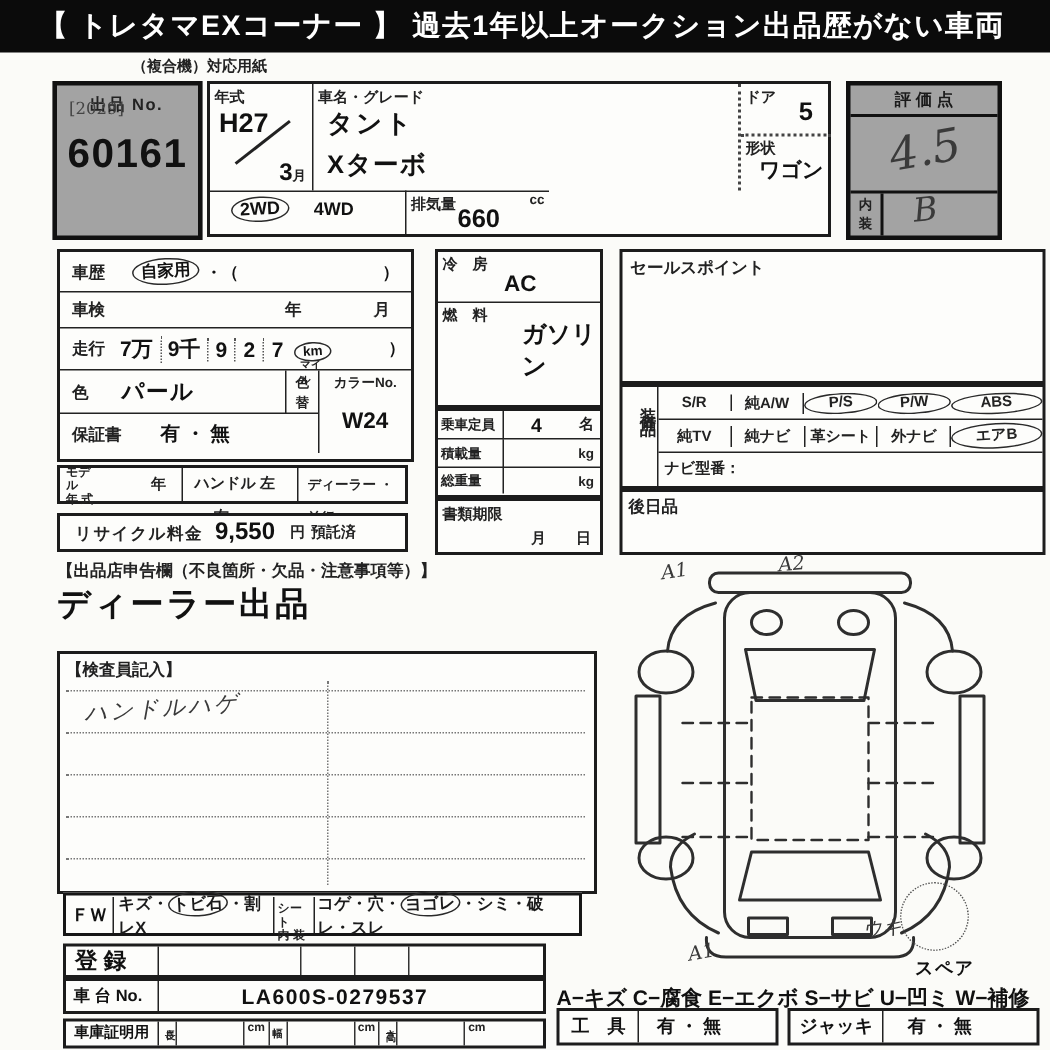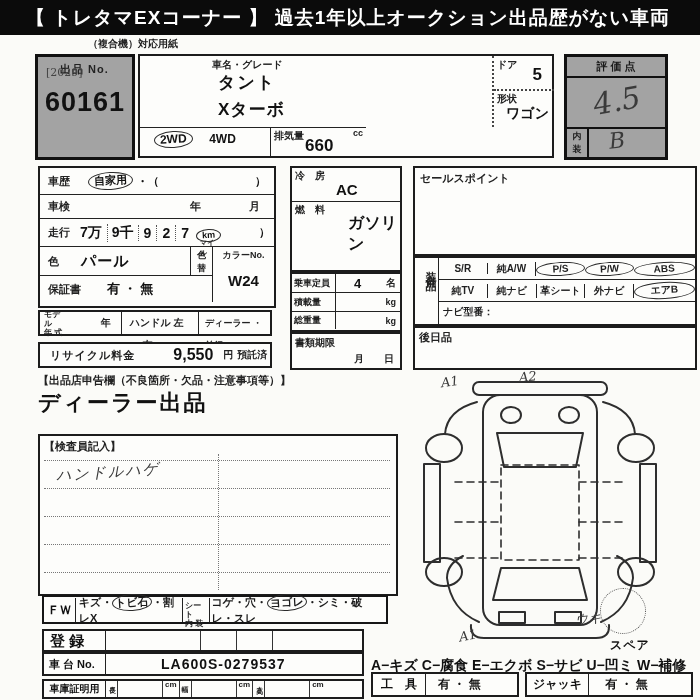--- a/index.html
+++ b/index.html
@@ -32,20 +32,28 @@
   <div class="abs lbl" style="left:88px;top:37px;font-size:10px;">（複合機）対応用紙</div>
 
   <div class="abs b3" style="left:35px;top:54px;width:94px;height:100px;">
     <div class="abs lbl" style="left:22px;top:5px;font-size:11px;letter-spacing:1px;">出品 No.</div>
     <div class="abs hand" style="left:8px;top:9px;font-size:11px;font-style:normal;color:#444;">[2029]</div>
     <div class="abs val" style="left:0;top:30px;width:94px;text-align:center;font-size:27px;letter-spacing:1px;">60161</div>
   </div>
 
   <div class="abs b2" style="left:138px;top:54px;width:412px;height:100px;">
 
+    <div class="abs" style="left:0;top:0;width:68px;height:71px;border-right:1.5px solid #222;">
+      <div class="lbl" style="padding:2px 0 0 3px;">年式</div>
+      <div class="val" style="position:absolute;left:6px;top:16px;font-size:18px;">H27</div>
+      <div class="abs" style="left:12px;top:38px;width:46px;height:1.5px;background:#222;transform:rotate(-38deg);"></div>
+      <div class="abs" style="right:4px;bottom:2px;">
+        <span class="val" style="font-size:16px;">3</span><span class="lbl" style="font-size:9px;">月</span>
+      </div>
+    </div>
     <div class="abs" style="left:68px;top:0;width:284px;height:71px;">
       <div class="lbl" style="padding:2px 0 0 4px;">車名・グレード</div>
       <div class="val" style="position:absolute;left:10px;top:15px;font-size:17px;letter-spacing:2px;">タント</div>
       <div class="val" style="position:absolute;left:10px;top:42px;font-size:17px;letter-spacing:1px;">Xターボ</div>
     </div>
     <div class="abs" style="left:352px;top:0;width:60px;height:71px;border-left:2px dotted #444;box-sizing:border-box;">
       <div class="lbl" style="padding:2px 0 0 3px;">ドア</div>
       <div class="val" style="position:absolute;right:10px;top:9px;font-size:17px;">5</div>
       <div class="abs" style="left:0;top:33px;width:60px;border-bottom:2px dotted #444;"></div>
       <div class="abs lbl" style="left:3px;top:36px;">形状</div>
@@ -125,21 +133,21 @@
   <div class="abs b2 row" style="left:38px;top:310px;width:234px;height:26px;box-sizing:border-box;">
     <span class="lbl9 pre" style="margin-left:4px;font-size:8px;line-height:9px;">モデル
 年 式</span>
     <span class="lbl" style="margin-left:38px;font-size:10px;">年</span>
     <span class="lbl" style="margin-left:10px;padding:0 8px;border-left:1.5px solid #222;font-size:10px;height:22px;line-height:22px;">ハンドル 左 ・ 右</span>
     <span class="lbl9" style="padding:0 6px;border-left:1.5px solid #222;font-size:9px;height:22px;line-height:22px;">ディーラー ・ 並行</span>
   </div>
 
   <div class="abs b2 row" style="left:38px;top:342px;width:234px;height:26px;box-sizing:border-box;">
     <span class="lbl" style="margin-left:10px;font-size:11px;letter-spacing:1px;">リサイクル料金</span>
-    <span class="val" style="margin-left:38px;font-size:16px;">9,550</span>
+    <span class="val" style="margin-left:8px;font-size:16px;">9,550</span>
     <span class="lbl" style="margin-left:10px;font-size:10px;">円</span>
     <span class="lbl" style="margin-left:4px;font-size:10px;">預託済</span>
   </div>
 
   <div class="abs lbl" style="left:38px;top:373px;font-size:11px;">【出品店申告欄（不良箇所・欠品・注意事項等）】</div>
   <div class="abs val" style="left:38px;top:388px;font-size:22px;letter-spacing:2px;">ディーラー出品</div>
 
   <div class="abs b2" style="left:290px;top:166px;width:108px;height:102px;">
     <div style="height:34px;border-bottom:1.5px solid #222;box-sizing:border-box;position:relative;">
       <span class="lbl" style="position:absolute;left:3px;top:1px;">冷　房</span>

